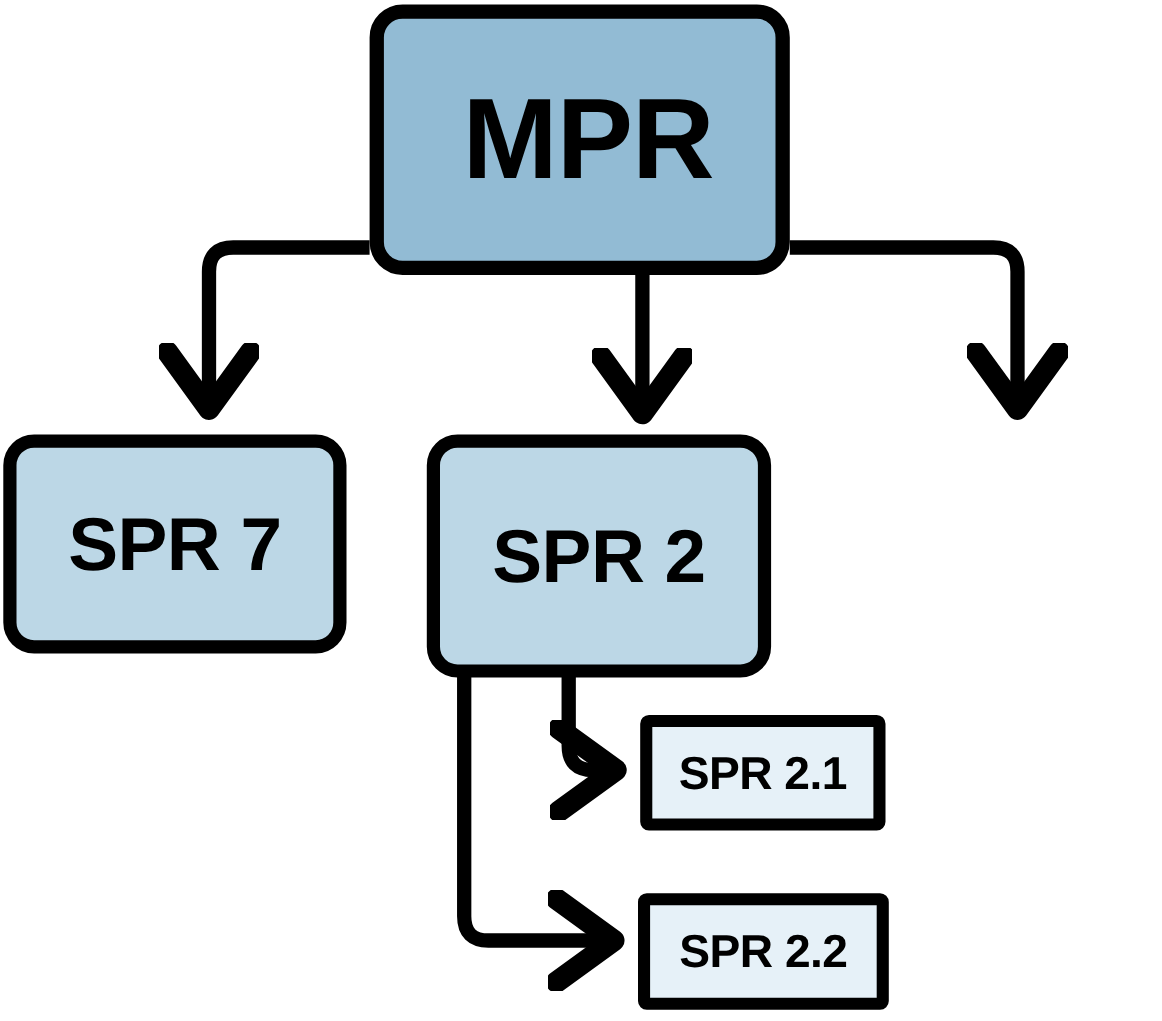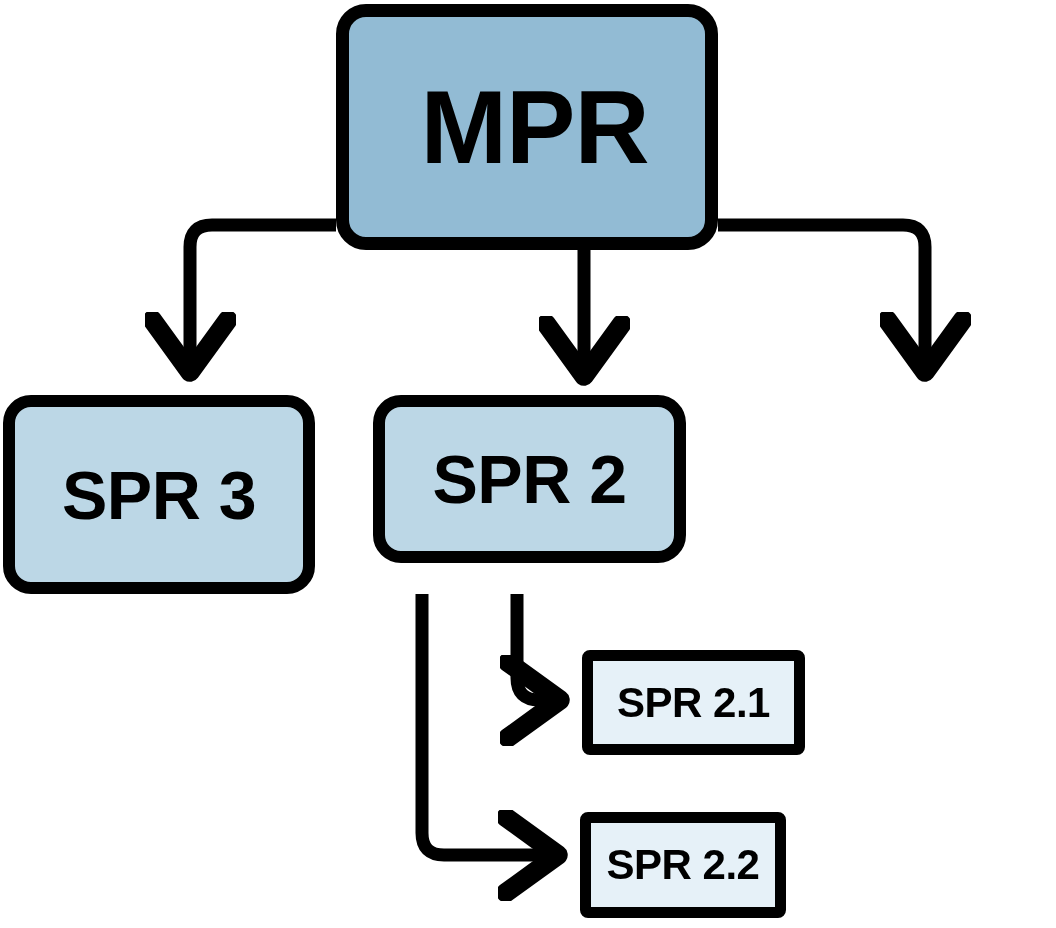--- a/index.html
+++ b/index.html
@@ -85,29 +85,29 @@
 
       <path d="M 422 594 L 422 833 Q 422 855 444 855 L 558 855" marker-end="url(#arrowhead-open)"></path>
     </g>
   </svg>
 
   <div class="node node-level-1" style="left:336px; top:4px; width:382px; height:246px; background:#92BBD4;">
     <span>MPR</span>
   </div>
 
   <div class="node node-level-2" style="left:3px; top:395px; width:312px; height:199px; background:#BCD7E6;">
-    <span>SPR 3</span>
+    <span>SPR 7</span>
   </div>
 
-  <div class="node node-level-2" style="left:373px; top:395px; width:313px; height:168px; background:#BCD7E6;">
+  <div class="node node-level-2" style="left:388px; top:395px; width:313px; height:221px; background:#BCD7E6;">
     <span>SPR 2</span>
   </div>
 
 
   <div class="node node-level-3" style="left:582px; top:650px; width:223px; height:105px; background:#E6F1F8;">
     <span>SPR 2.1</span>
   </div>
 
-  <div class="node node-level-3" style="left:580px; top:812px; width:206px; height:106px; background:#E6F1F8;">
+  <div class="node node-level-3" style="left:580px; top:812px; width:228px; height:106px; background:#E6F1F8;">
     <span>SPR 2.2</span>
   </div>
 
 </div>
 
 </body></html>

